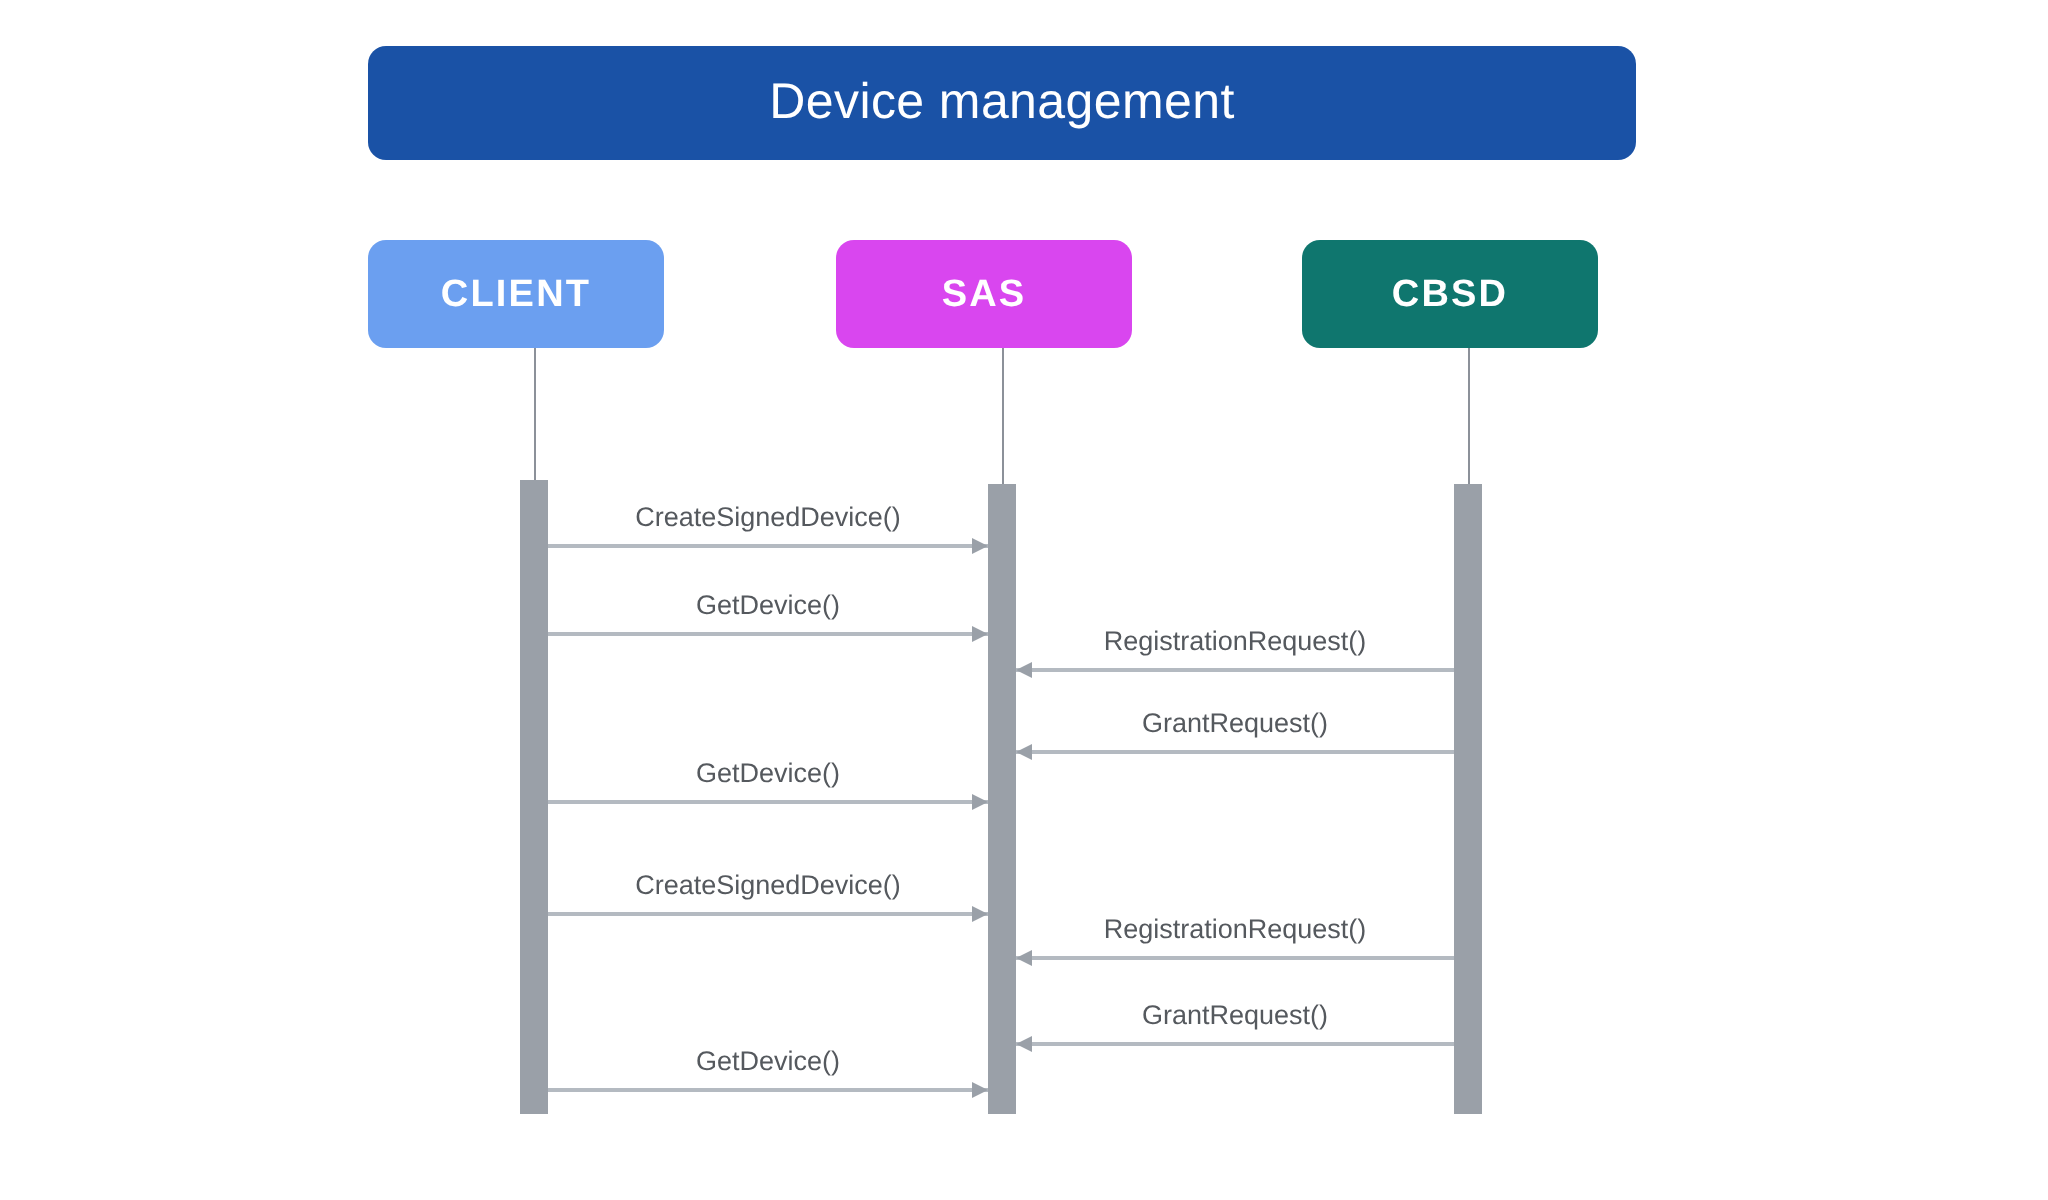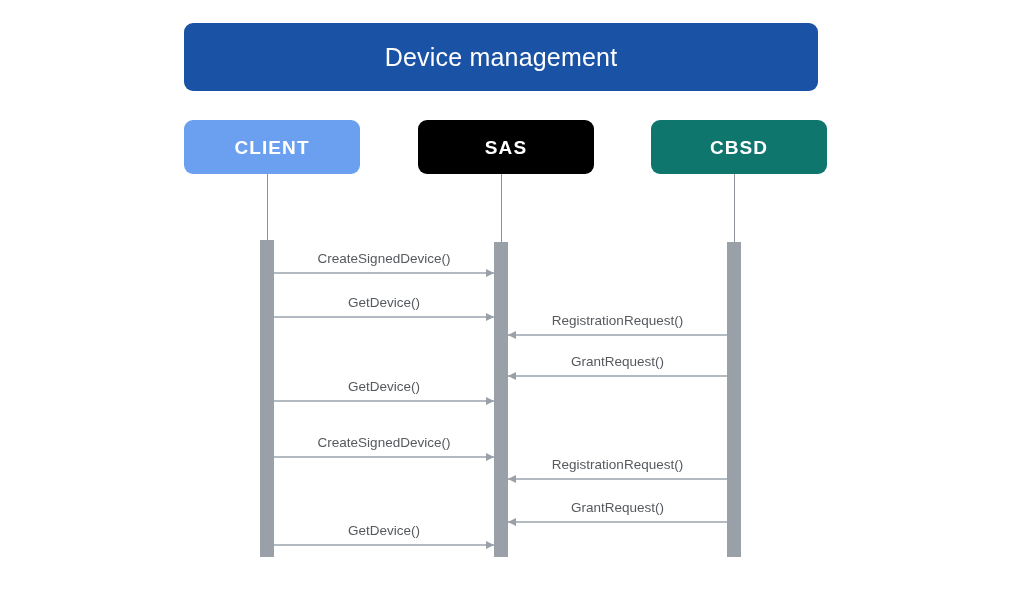--- a/index.html
+++ b/index.html
@@ -23,41 +23,41 @@
     width: 1024px;
     height: 600px;
   }
 
   
   .title-banner {
     position: absolute;
     left: 184px;
     top: 23px;
     width: 634px;
-    height: 68px;
+    height: 57px;
     border-radius: 9px;
     background: #1a52a6;
     display: flex;
     align-items: center;
     justify-content: center;
     box-sizing: border-box;
   }
   .title-banner .title-text {
     color: #ffffff;
     font-size: 25px;
     font-weight: 400;
     letter-spacing: 0.2px;
     line-height: 1;
   }
 
   
   .actor-box {
     position: absolute;
     top: 120px;
-    width: 176px;
+    width: 148px;
     height: 54px;
     border-radius: 9px;
     display: flex;
     align-items: center;
     justify-content: center;
     box-sizing: border-box;
   }
   .actor-box .actor-label {
     color: #ffffff;
     font-size: 19px;
@@ -126,21 +126,21 @@
 
 <div id="diagram-canvas">
 
   <div class="title-banner">
     <span class="title-text">Device management</span>
   </div>
 
   <div class="actor-box" style="left:184px; background:#6b9ff0;">
     <span class="actor-label">CLIENT</span>
   </div>
-  <div class="actor-box" style="left:418px; background:#000000;">
+  <div class="actor-box" style="left:418px; background:#d946ef;">
     <span class="actor-label">SAS</span>
   </div>
   <div class="actor-box" style="left:651px; background:#0f766e;">
     <span class="actor-label">CBSD</span>
   </div>
 
   <div class="lifeline" style="left:267px; top:174px; height:66px;"></div>
   <div class="lifeline" style="left:501px; top:174px; height:68px;"></div>
   <div class="lifeline" style="left:734px; top:174px; height:68px;"></div>
 

